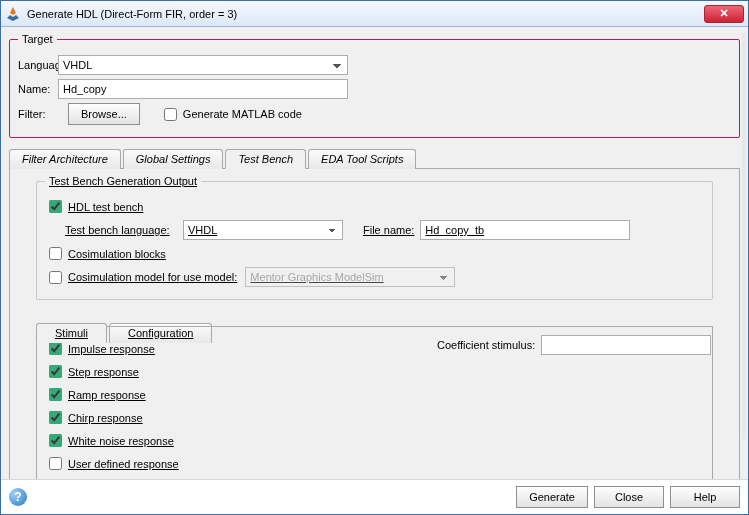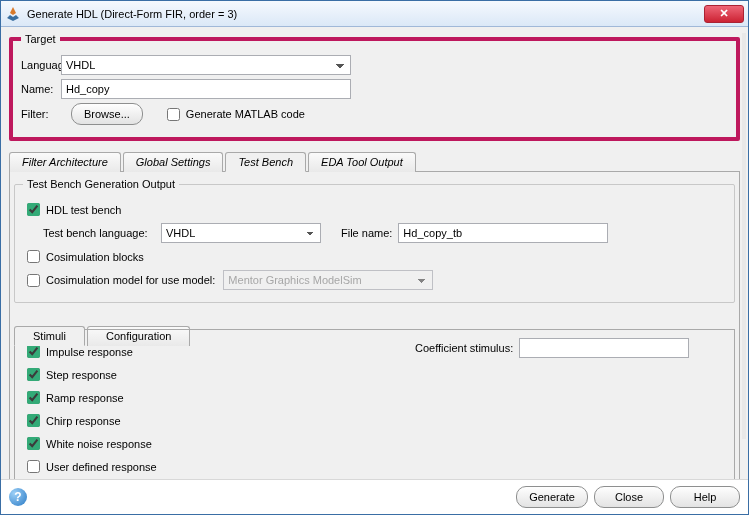--- a/index.html
+++ b/index.html
@@ -3,34 +3,34 @@
 <meta charset="utf-8">
 <style>
 * { box-sizing: border-box; font-family: "Segoe UI", Tahoma, sans-serif; font-size: 11px; }
 body { margin: 0; background: #fff; width: 749px; height: 515px; overflow: hidden; }
 .window { border: 1px solid #3a6ea5; width: 749px; height: 515px; display: flex; flex-direction: column; }
 .titlebar { background: linear-gradient(#f5f9fe,#dbe8f7); height: 26px; display: flex; align-items: center; padding: 0 4px; border-bottom: 1px solid #a0b8d8; }
 .titlebar .app-icon { width: 16px; height: 16px; margin-right: 6px; }
 .titlebar .title { flex: 1; color: #000; }
 .titlebar .close { width: 40px; height: 18px; background: linear-gradient(#e67,#c23); border: 1px solid #a23; border-radius: 3px; display: flex; align-items: center; justify-content: center; color: #fff; font-weight: bold; }
 .body { flex: 1; background: #f0f0f0; padding: 6px 8px; display: flex; flex-direction: column; overflow: hidden; position: relative; }
-fieldset { border: 4px solid #be185d; border-radius: 2px; margin: 0 0 6px 0; padding: 6px 8px 8px 8px; background: #f0f0f0; }
+fieldset { border: 1px solid #be185d; border-radius: 2px; margin: 0 0 6px 0; padding: 6px 8px 8px 8px; background: #f0f0f0; }
 legend { padding: 0 4px; color: #000; }
 .row { display: flex; align-items: center; margin: 4px 0; }
 .label { width: 40px; color: #000; }
 .tb-label { width: 118px; color: #000; }
 select, input[type=text] { border: 1px solid #abadb3; background: #fff; height: 20px; padding: 1px 4px; }
 select { appearance: none; -webkit-appearance: none; padding-right: 18px; background-image: linear-gradient(45deg,transparent 50%,#555 50%),linear-gradient(-45deg,transparent 50%,#555 50%); background-position: calc(100% - 10px) 8px, calc(100% - 6px) 8px; background-size: 4px 4px,4px 4px; background-repeat: no-repeat; }
 select:disabled, input:disabled { background-color: #f0f0f0; color: #888; }
-.btn { background: linear-gradient(#fefefe,#e3e3e3); border: 1px solid #8e8f8f; border-radius: 10px; height: 22px; padding: 8px 12px; display: inline-flex; align-items: center; }
+.btn { background: linear-gradient(#fefefe,#e3e3e3); border: 1px solid #8e8f8f; border-radius: 0; height: 22px; padding: 8px 12px; display: inline-flex; align-items: center; }
 .checkbox { width: 13px; height: 13px; margin-right: 6px; accent-color: #3a7; }
 .tabs { display: flex; margin-top: 4px; font-style: italic; }
 .tab { border: 1px solid #a9a9a9; border-bottom: none; background: linear-gradient(#fafafa,#e9e9e9); padding: 3px 12px; margin-right: 2px; border-radius: 3px 3px 0 0; position: relative; top: 1px; }
 .tab.active { background: #f0f0f0; border-bottom: 1px solid #f0f0f0; font-weight: normal; z-index: 2; }
-.tabpanel { border: 1px solid #a9a9a9; background: #f0f0f0; padding: 6px 4px; flex: 1; display: flex; flex-direction: column; }
+.tabpanel { border: 1px solid #a9a9a9; background: #f0f0f0; padding: 6px 26px; flex: 1; display: flex; flex-direction: column; text-decoration: underline; }
 .inner-fieldset { border: 1px solid #c8c8c8; padding: 6px 8px 8px 8px; margin-bottom: 6px; }
 .subtabs { display: flex; }
 .subtab { border: 1px solid #a9a9a9; border-bottom: none; background: linear-gradient(#fafafa,#e9e9e9); padding: 3px 18px; margin-right: 2px; border-radius: 3px 3px 0 0; position: relative; top: 17px; }
 .subtab.active { background: #f0f0f0; border-bottom: 1px solid #f0f0f0; z-index: 2; }
 .subpanel { border: 1px solid #a9a9a9; padding: 8px; flex: 1; }
 .footer { display: flex; align-items: center; padding: 6px 8px; border-top: 1px solid #d8d8d8; }
 .footer .help-icon { width: 18px; height: 18px; border-radius: 50%; background: radial-gradient(circle at 30% 30%, #9cd0f7, #2a7ac5); color: #fff; display: flex; align-items: center; justify-content: center; font-weight: bold; font-size: 12px; }
 .footer .spacer { flex: 1; }
 .footer .btn { margin-left: 6px; min-width: 70px; justify-content: center; }
 .scroll-hint { position:absolute; right:2px; top:6px; bottom:40px; width:4px; background:#e8e8e8; }
@@ -67,21 +67,21 @@
         <button class="btn" style="margin-left:10px">Browse...</button>
         <input type="checkbox" class="checkbox" style="margin-left: 24px;">
         <span>Generate MATLAB code</span>
       </div>
     </fieldset>
 
     <div class="tabs">
       <div class="tab">Filter Architecture</div>
       <div class="tab">Global Settings</div>
       <div class="tab active">Test Bench</div>
-      <div class="tab">EDA Tool Output</div>
+      <div class="tab">EDA Tool Scripts</div>
     </div>
     <div class="tabpanel">
       <fieldset class="inner-fieldset">
         <legend>Test Bench Generation Output</legend>
         <div class="row">
           <input type="checkbox" class="checkbox" checked="" style="">
           <span>HDL test bench</span>
         </div>
         <div class="file-row">
           <span class="tb-label">Test bench language:</span>

